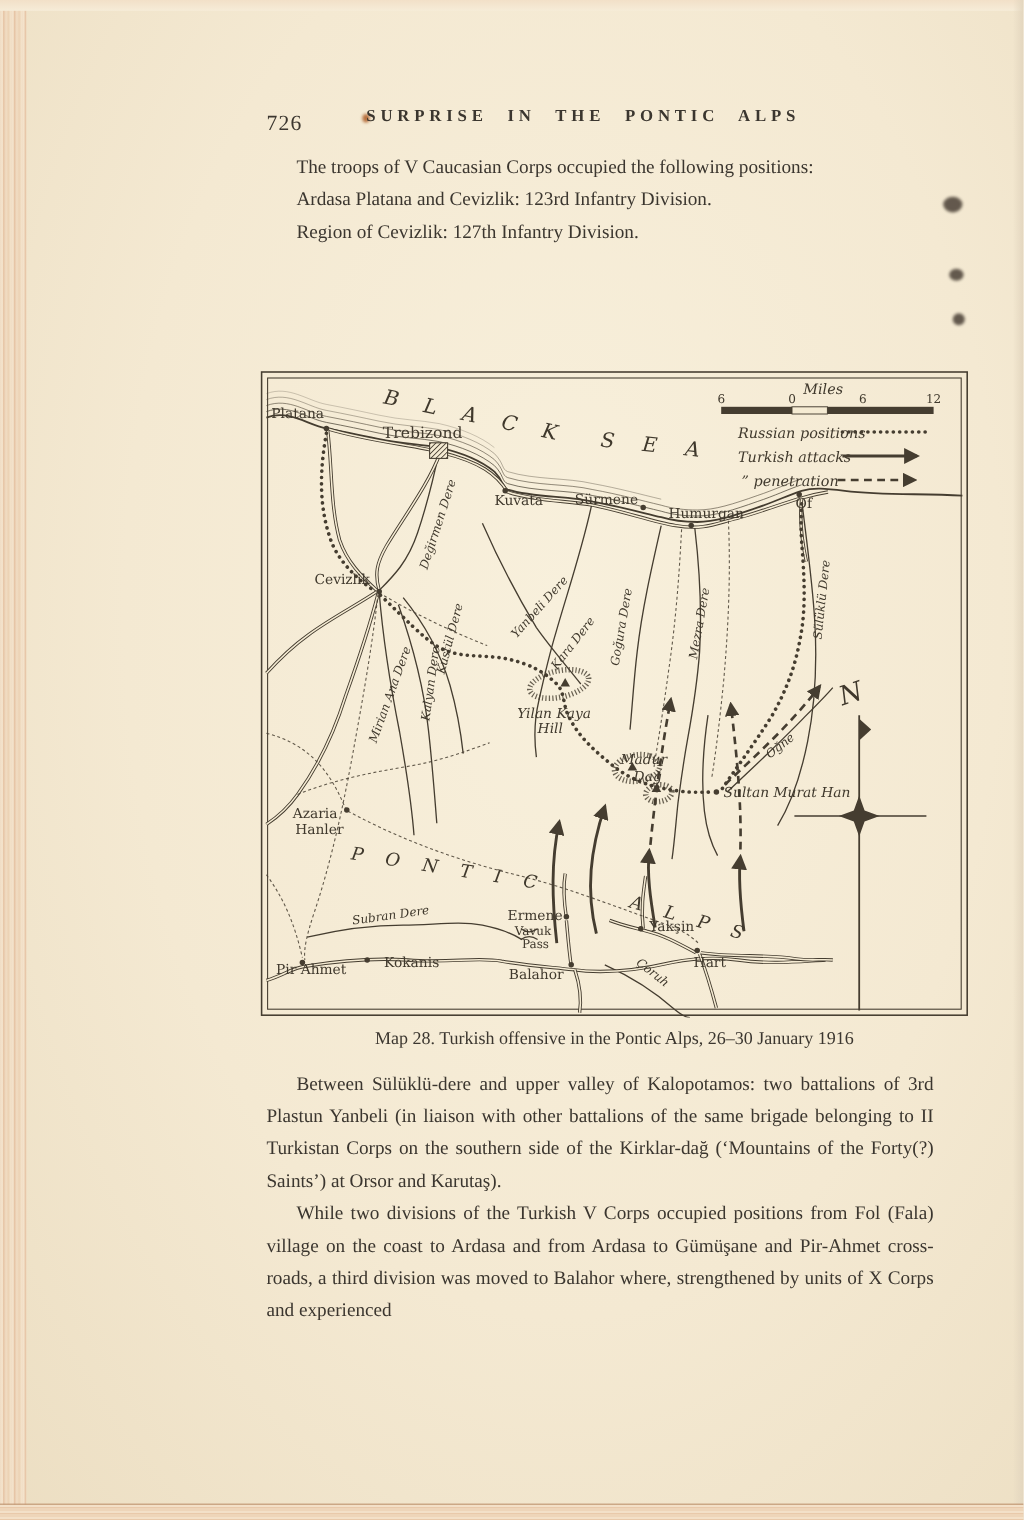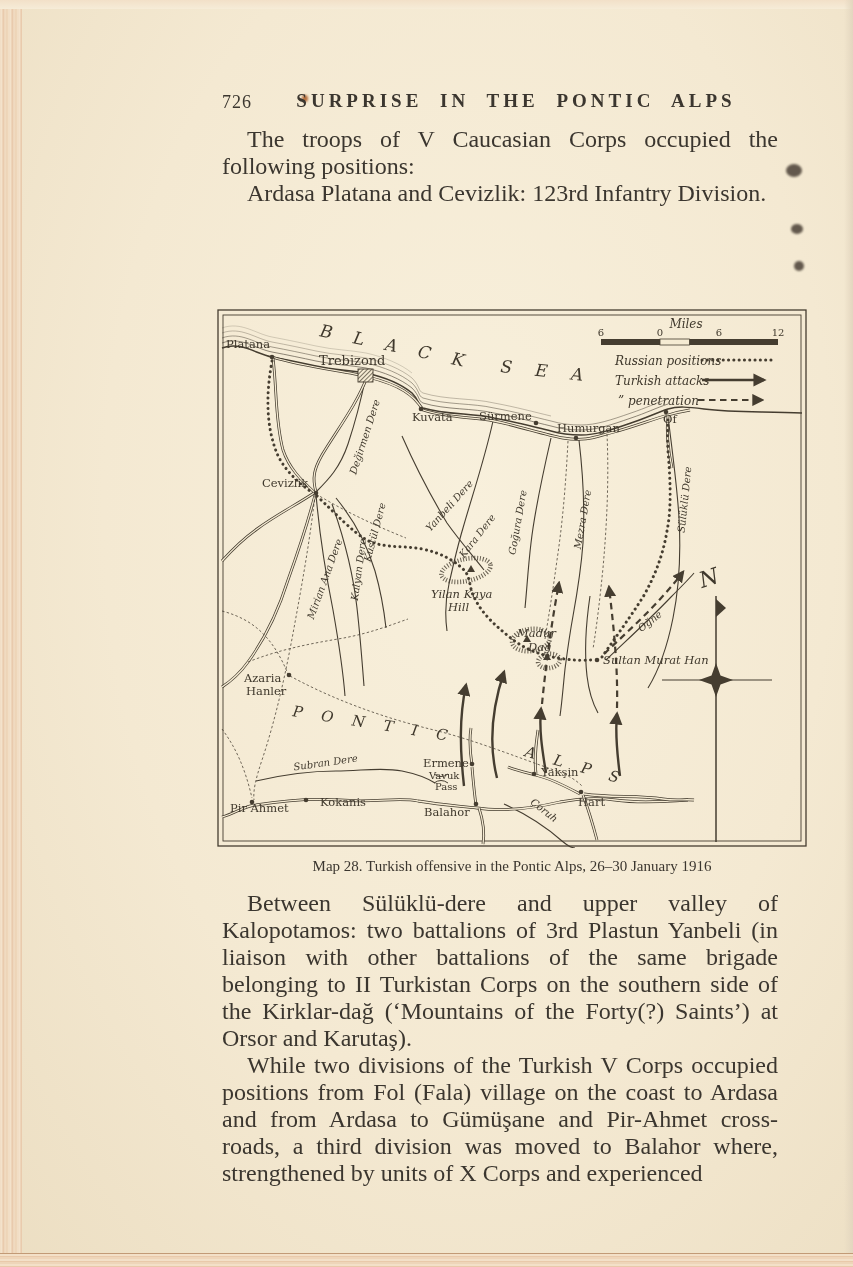--- a/index.html
+++ b/index.html
@@ -13,23 +13,23 @@
   .edge-bottom{position:absolute;left:0;bottom:0;width:100%;height:13px;border-top:1px solid #c29a76;
        background:repeating-linear-gradient(0deg,#e9c9aa 0 1px,#f3e0c8 1px 3px,#eed5b9 3px 5px);}
   .edge-right{position:absolute;right:0;top:0;width:9px;height:100%;
        background:linear-gradient(270deg,#e3d6bf,rgba(227,214,191,0));}
   .smudge{position:absolute;background:#4a4036;border-radius:50%;filter:blur(1.2px);opacity:.85;}
   .s1{left:786px;top:164px;width:16px;height:13px;}
   .s2{left:791px;top:224px;width:12px;height:10px;}
   .s3{left:794px;top:261px;width:10px;height:10px;}
   .s4{left:302px;top:95px;width:6px;height:7px;background:#b0622d;opacity:.9;}
   .pagenum{position:absolute;left:222px;top:92px;font-size:18px;letter-spacing:1px;}
-  .header-title{position:absolute;left:238px;top:90px;width:556px;margin:0;text-align:center;
-       font-size:19px;font-weight:600;letter-spacing:4px;word-spacing:9px;}
-  .para-block{position:absolute;left:222px;width:556px;font-size:24px;line-height:27px;
+  .header-title{position:absolute;left:208px;top:90px;width:556px;margin:0;text-align:center;
+       font-size:14px;font-weight:600;letter-spacing:4px;word-spacing:9px;}
+  .para-block{position:absolute;left:222px;width:556px;font-size:16px;line-height:27px;
        text-align:justify;}
   .para-block p{margin:0;text-indent:25px;}
   .para-top{top:126px;}
   .para-bottom{top:890px;}
   .map-figure{position:absolute;left:216px;top:308px;width:592px;height:540px;margin:0;}
   .map-caption{position:absolute;left:216px;top:858px;width:592px;text-align:center;
        font-size:15px;margin:0;}
   
   .ln{stroke:#453d30;fill:none;}
   .coast{stroke-width:1.5;}
@@ -70,20 +70,21 @@
 <div class="smudge s2"></div>
 <div class="smudge s3"></div>
 <div class="smudge s4"></div>
 
 <span class="pagenum">726</span>
 <h1 class="header-title">SURPRISE IN THE PONTIC ALPS</h1>
 
 <div class="para-block para-top">
   <p>The troops of V Caucasian Corps occupied the following positions:</p>
   <p>Ardasa Platana and Cevizlik: 123rd Infantry Division.</p>
+  <p>Region of Cevizlik: 127th Infantry Division.</p>
 </div>
 
 <figure class="map-figure">
 <svg width="592" height="540" viewBox="0 0 592 540">
   <defs>
     <marker id="arr" viewBox="0 0 10 10" refX="8" refY="5" markerWidth="5.5" markerHeight="5.5" orient="auto">
       <path d="M0,0 L10,5 L0,10 z" fill="#453d30"></path>
     </marker>
     <pattern id="hatch" width="3" height="3" patternUnits="userSpaceOnUse" patternTransform="rotate(45)">
       <rect width="3" height="3" fill="#f5ebd3"></rect>

